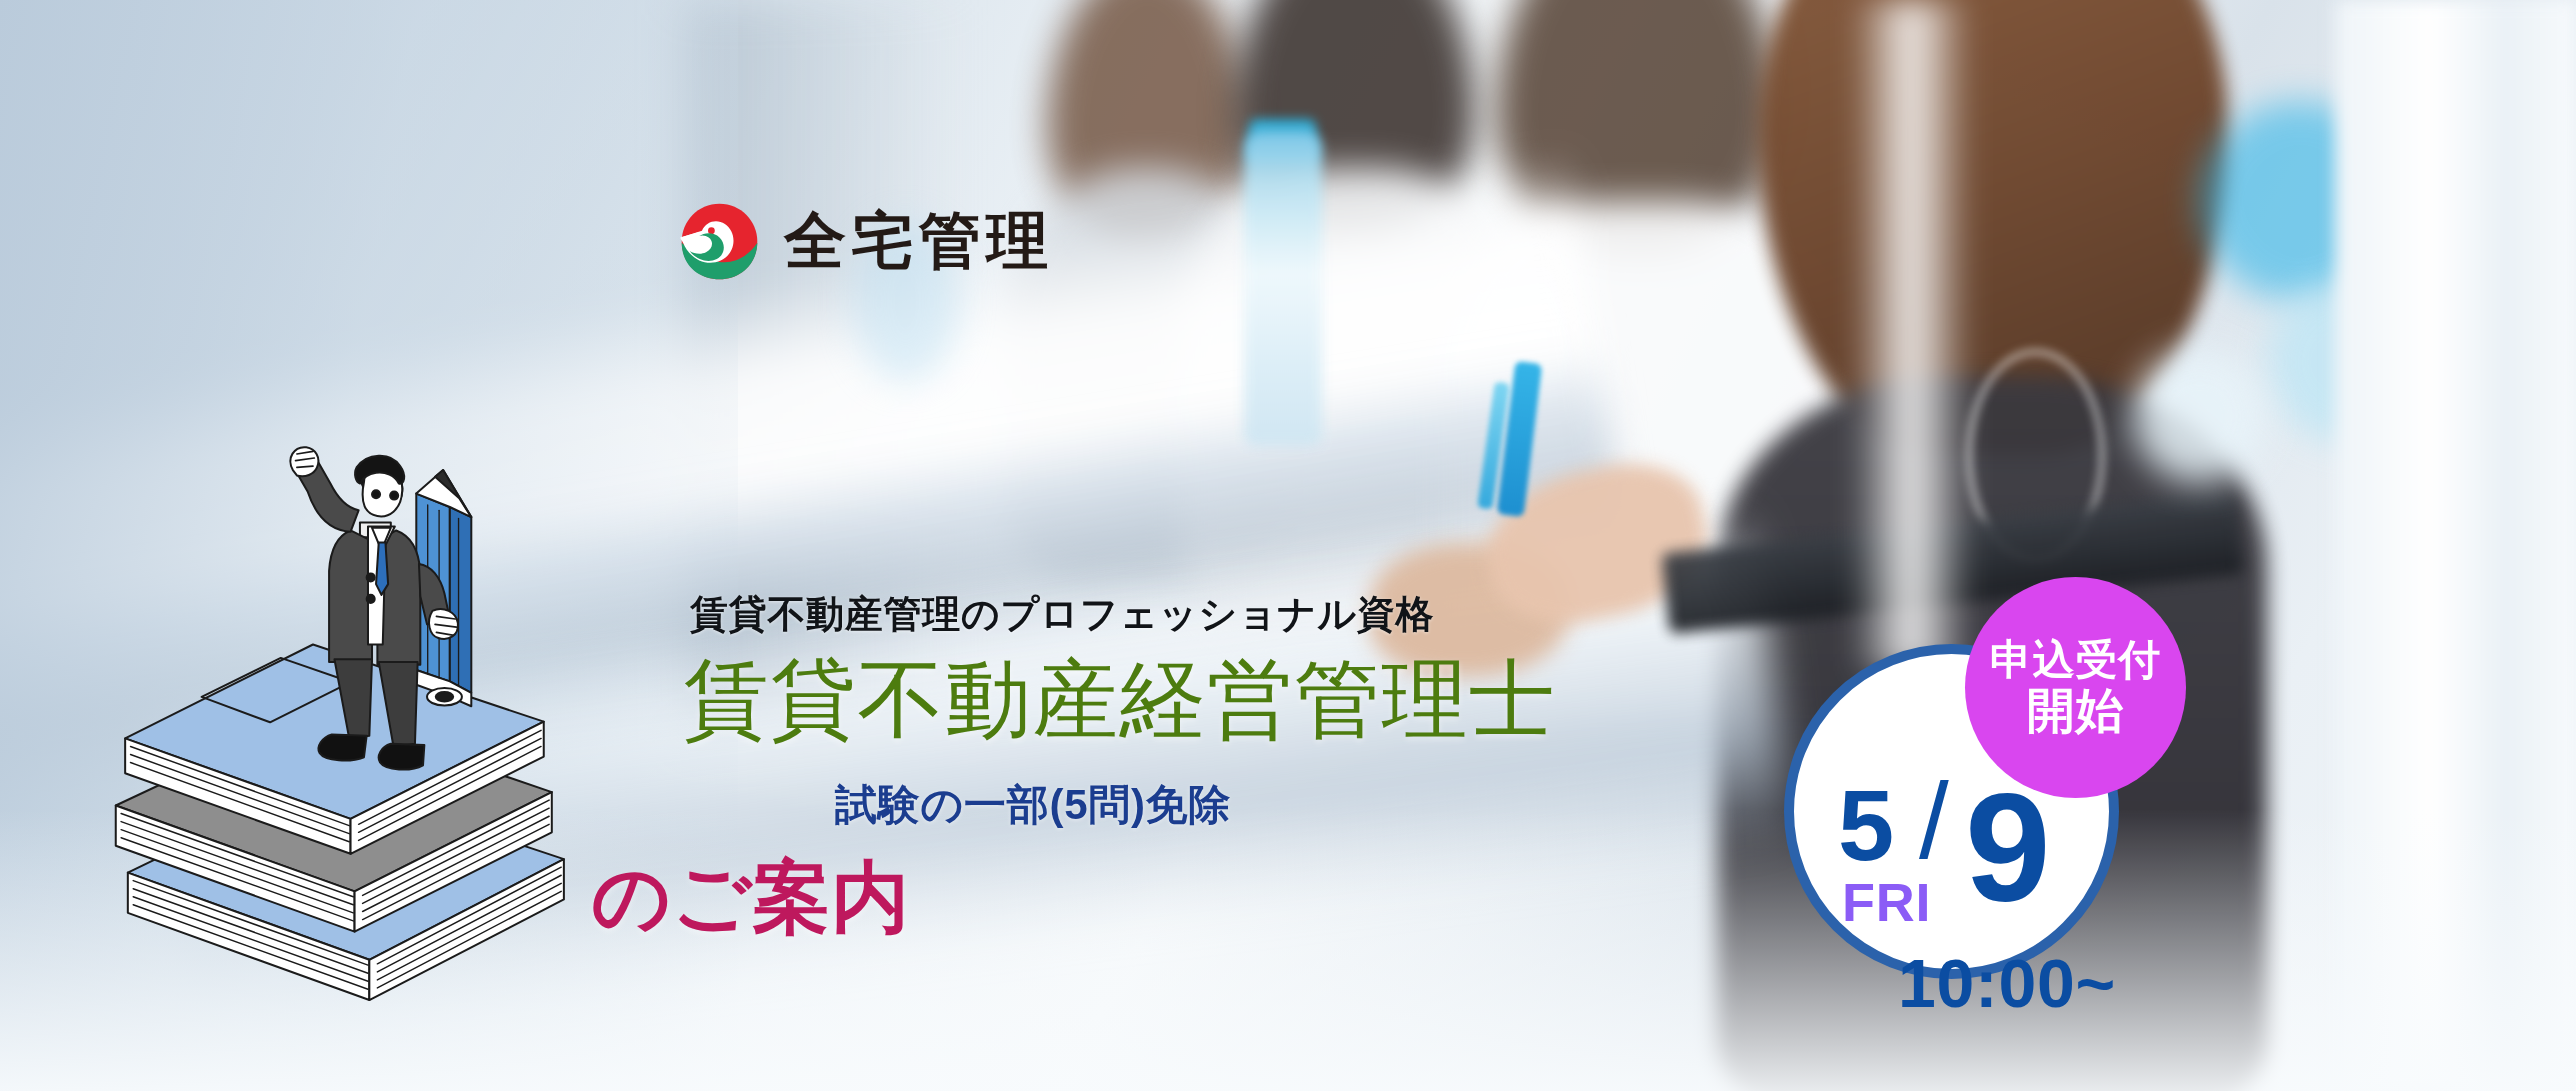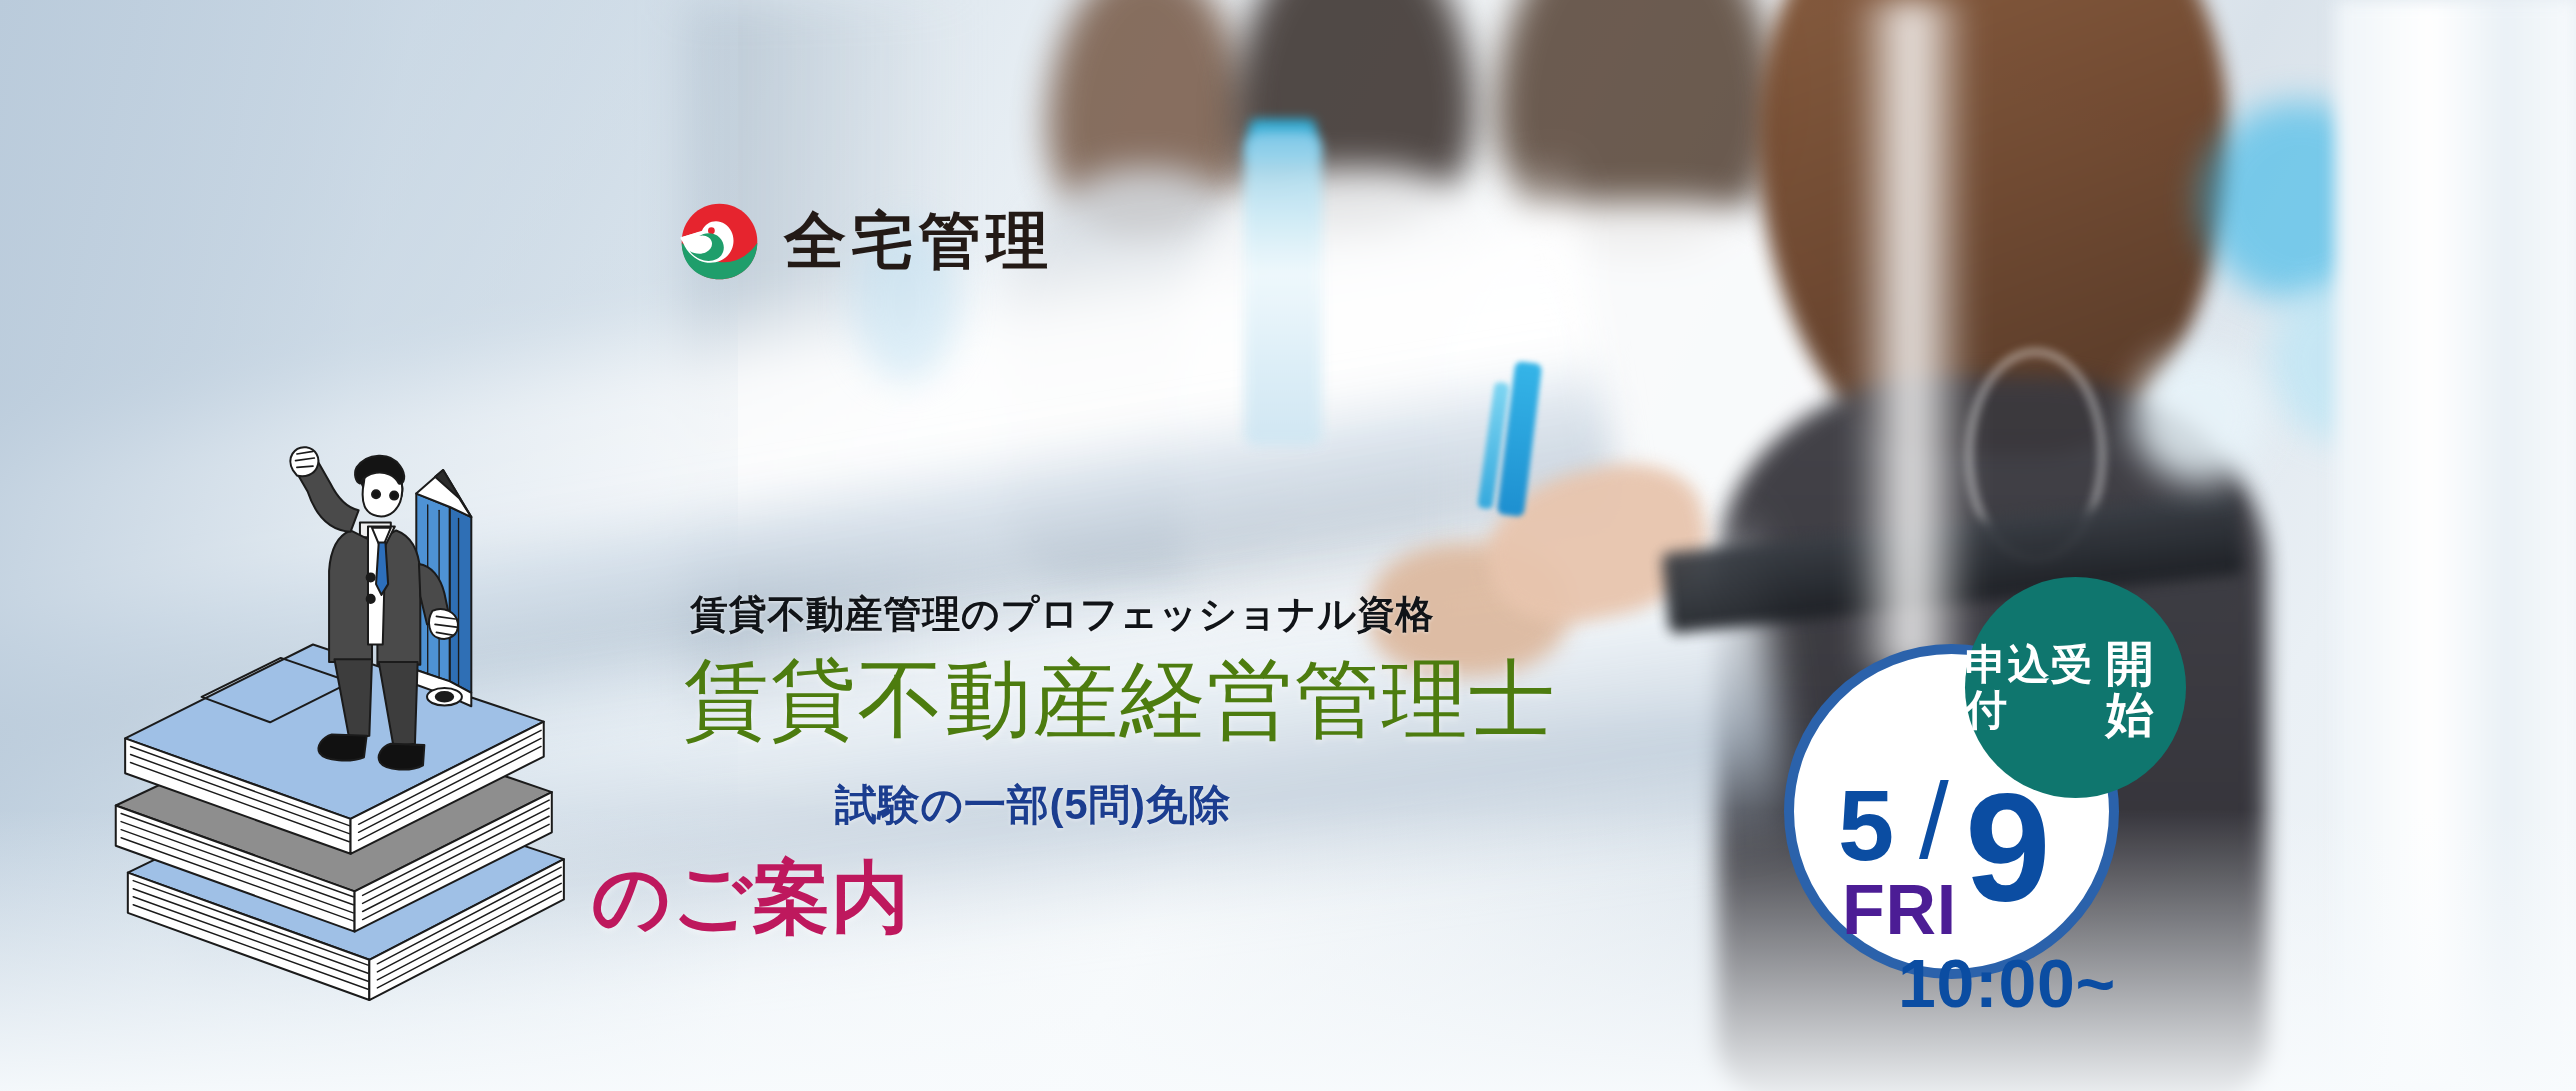--- a/index.html
+++ b/index.html
@@ -169,35 +169,35 @@
   }
 
   
   #date-badge{position:absolute;left:1784px;top:577px;width:416px;height:416px;}
   .date-circle{
     position:absolute;left:0;top:67px;width:335px;height:335px;border-radius:50%;
     background:#ffffff;border:10.7px solid #2b62ab;box-sizing:border-box;
   }
   .apply-circle{
     position:absolute;left:181px;top:0px;width:221px;height:221px;border-radius:50%;
-    background:#0f766e;display:flex;flex-direction:row;align-items:center;justify-content:center;
+    background:#d946ef;display:flex;flex-direction:column;align-items:center;justify-content:center;
   }
   .apply-l1{color:#fff;font-size:42px;font-weight:700;letter-spacing:0.7px;line-height:1.05;}
   .apply-l2{color:#fff;font-size:48px;font-weight:700;letter-spacing:0.7px;line-height:1.05;margin-top:4px;}
   .d-month{
     position:absolute;left:44px;top:121px;font-size:101px;font-weight:800;color:#0b4da2;line-height:1;
   }
   .d-slash{
     position:absolute;left:125px;top:114px;font-size:107px;font-weight:400;color:#0b4da2;line-height:1;
   }
   .d-day{
     position:absolute;left:171px;top:117px;font-size:154px;font-weight:800;color:#0b4da2;line-height:1;
   }
   .d-dow{
-    position:absolute;left:48px;top:221px;font-size:70px;font-weight:700;color:#4c1d95;
+    position:absolute;left:48px;top:221px;font-size:54px;font-weight:700;color:#8b5cf6;
     letter-spacing:0.7px;line-height:1;
   }
   .d-time{
     position:absolute;left:104px;top:295px;font-size:68px;font-weight:600;color:#0b4da2;
     letter-spacing:0.7px;line-height:1;
   }
 </style>
 </head>
 <body>
 

